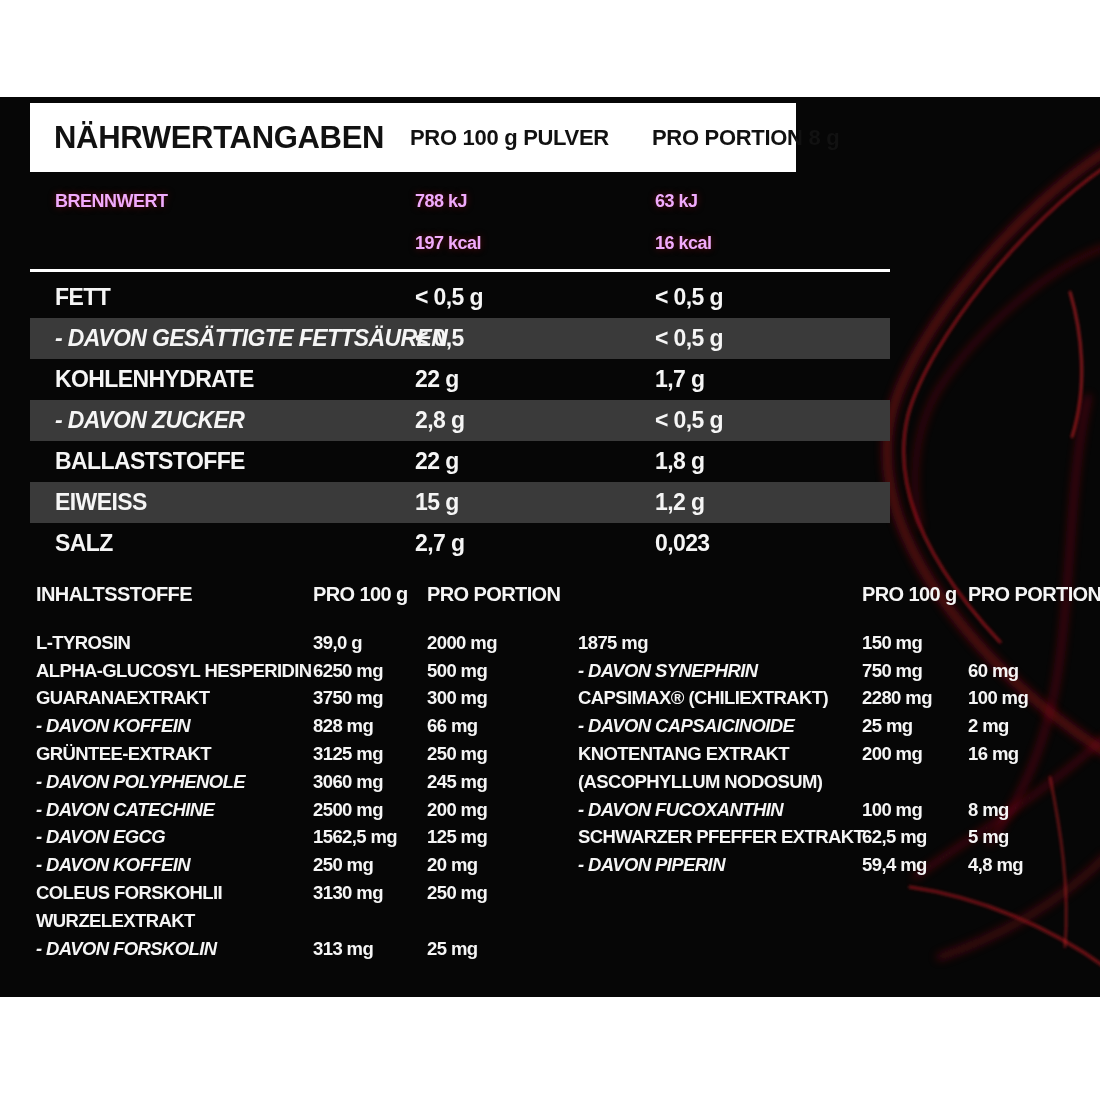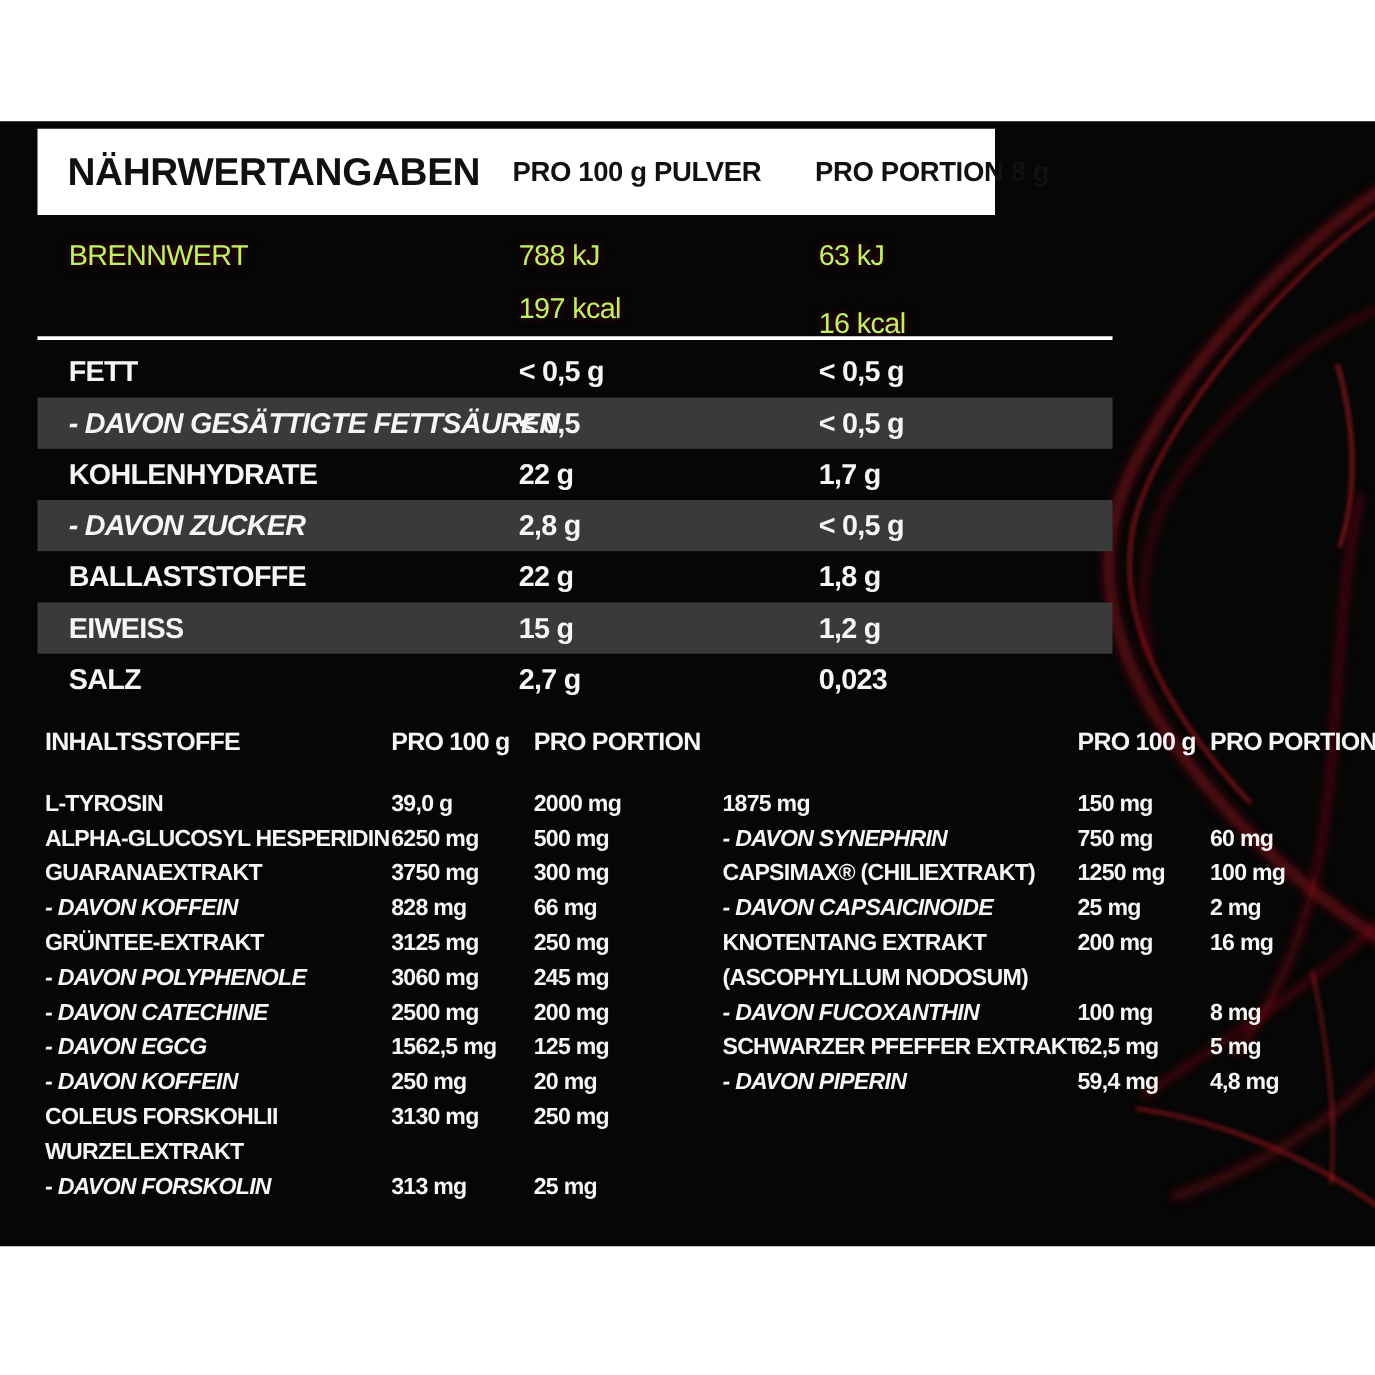--- a/index.html
+++ b/index.html
@@ -22,28 +22,28 @@
     position:absolute; top:50%; transform:translateY(-50%);
     font-weight:bold; white-space:nowrap; letter-spacing:-0.3px;
   }
   .hb-title { left:24px; font-size:31px; letter-spacing:0.5px; }
   .hb-col1 { left:380px; font-size:22px; }
   .hb-col2 { left:622px; font-size:22px; }
 
   
   .energy { position:absolute; left:30px; top:88px; width:860px; height:84px; }
   .energy span {
-    position:absolute; font-weight:normal; font-size:23px; letter-spacing:-0.5px;
-    color:#bef264; text-shadow:0 0 7px rgba(190,20,30,.5); white-space:nowrap;
+    position:absolute; font-weight:bold; font-size:18px; letter-spacing:-0.5px;
+    color:#f0abfc; text-shadow:0 0 7px rgba(190,20,30,.5); white-space:nowrap;
   }
   .e-label { left:25px; top:6px; }
   .e-kj1   { left:385px; top:6px; }
   .e-kj2   { left:625px; top:6px; }
   .e-kcal1 { left:385px; top:48px; }
-  .e-kcal2 { left:625px; top:60px; }
+  .e-kcal2 { left:625px; top:48px; }
 
   .sep { position:absolute; left:30px; top:172px; width:860px; height:3px; background:#ffffff; }
 
   
   .ntable { position:absolute; left:30px; top:180px; width:860px; }
   .nrow {
     display:grid; grid-template-columns:385px 240px 1fr;
     height:41px; align-items:center;
   }
   .nrow.shaded { background:#3a3a3a; }
@@ -230,21 +230,21 @@
           <span class="ival">1875 mg</span>
           <span class="ival">150 mg</span>
         </div>
         <div class="ing-row italic">
           <span class="ilabel">- DAVON SYNEPHRIN</span>
           <span class="ival">750 mg</span>
           <span class="ival">60 mg</span>
         </div>
         <div class="ing-row">
           <span class="ilabel">CAPSIMAX® (CHILIEXTRAKT)</span>
-          <span class="ival">1250 mg</span>
+          <span class="ival">2280 mg</span>
           <span class="ival">100 mg</span>
         </div>
         <div class="ing-row italic">
           <span class="ilabel">- DAVON CAPSAICINOIDE</span>
           <span class="ival">25 mg</span>
           <span class="ival">2 mg</span>
         </div>
         <div class="ing-row">
           <span class="ilabel">KNOTENTANG EXTRAKT</span>
           <span class="ival">200 mg</span>

